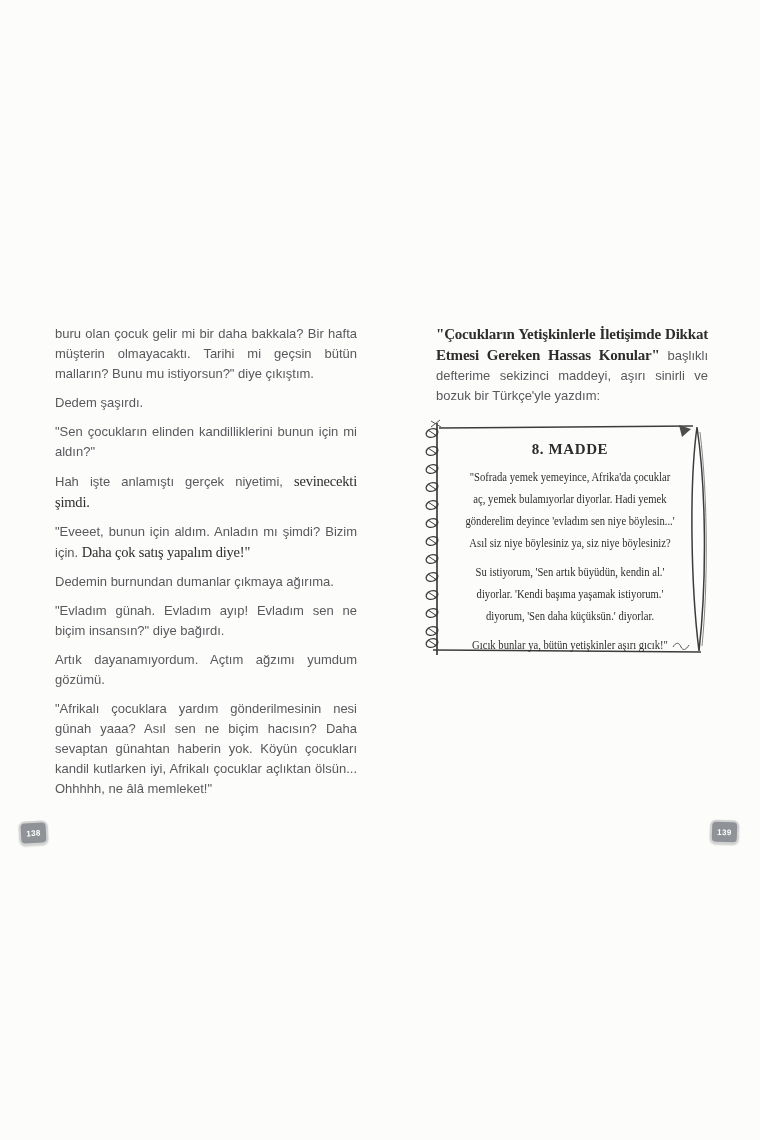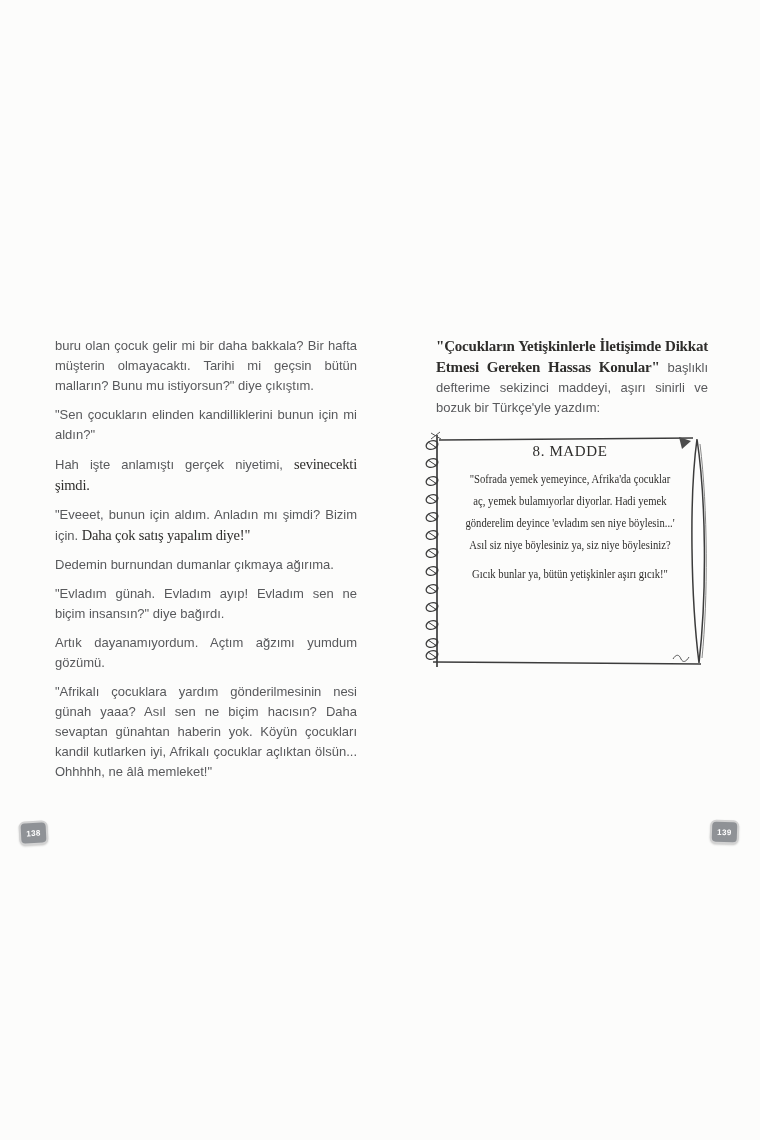--- a/index.html
+++ b/index.html
@@ -8,40 +8,40 @@
     --hand:#2e2d2b;
     --line:#3c3c3c;
     --badge-bg:#8f9296;
     --badge-border:#d2d2d2;
   }
   html,body{margin:0;padding:0;background:#ffffff;}
   .spread{
     position:relative;width:760px;height:1140px;background:var(--paper);
     font-family:"Liberation Sans",sans-serif;overflow:hidden;
   }
-  .col{position:absolute;top:336px;}
+  .col{position:absolute;top:324px;}
   .col-left{left:55px;width:302px;}
   .col-right{left:436px;width:272px;}
   .para{margin:0 0 9px 0;font-size:13px;line-height:20px;text-align:justify;color:var(--body);}
   .run{color:inherit;}
   .hand{
     font-family:"Liberation Serif",serif;color:var(--hand);
     font-size:14.5px;letter-spacing:-0.2px;
   }
   .hand-bold{
     font-family:"Liberation Serif",serif;color:var(--hand);
     font-size:15px;font-weight:bold;letter-spacing:-0.2px;
   }
   
   .notebook{position:relative;width:292px;height:240px;margin:13px 0 15px -11px;}
   .nb-frame{position:absolute;left:0;top:0;width:292px;height:240px;}
   .nb-content{position:absolute;left:22px;right:24px;top:9px;bottom:6px;text-align:center;}
   .nb-heading{
-    font-family:"Liberation Serif",serif;font-weight:normal;color:var(--hand);
-    font-size:15px;letter-spacing:0.6px;margin:3px 0 8px 0;
+    font-family:"Liberation Serif",serif;font-weight:bold;color:var(--hand);
+    font-size:15px;letter-spacing:0.6px;margin:13px 0 8px 0;
   }
   .note-para{margin:0 0 7px 0;}
   .note-para:last-child{margin-bottom:12px;}
   .note-line{
     font-family:"Liberation Serif",serif;color:var(--hand);
     font-size:12.5px;line-height:22px;white-space:nowrap;
     transform:scaleX(.85);transform-origin:50% 50%;
   }
   
   .badge{
@@ -56,20 +56,21 @@
     font-family:"Liberation Sans",sans-serif;}
 </style>
 </head>
 <body>
 
 <div class="spread">
 
   <section class="col col-left">
     <div id="lp-paras">
         <p class="para"><span class="run">buru olan çocuk gelir mi bir daha bakkala? Bir hafta müşterin olmayacaktı. Tarihi mi geçsin bütün malların? Bunu mu istiyorsun?" diye çıkıştım.</span></p>
+        <p class="para"><span class="run">Dedem şaşırdı.</span></p>
         <p class="para"><span class="run">"Sen çocukların elinden kandilliklerini bunun için mi aldın?"</span></p>
         <p class="para"><span class="run">Hah işte anlamıştı gerçek niyetimi, </span><span class="run hand">sevinecekti şimdi.</span></p>
         <p class="para"><span class="run">"Eveeet, bunun için aldım. Anladın mı şimdi? Bizim için. </span><span class="run hand">Daha çok satış yapalım diye!"</span></p>
         <p class="para"><span class="run">Dedemin burnundan dumanlar çıkmaya ağırıma.</span></p>
         <p class="para"><span class="run">"Evladım günah. Evladım ayıp! Evladım sen ne biçim insansın?" diye bağırdı.</span></p>
         <p class="para"><span class="run">Artık dayanamıyordum. Açtım ağzımı yumdum gözümü.</span></p>
         <p class="para"><span class="run">"Afrikalı çocuklara yardım gönderilmesinin nesi günah yaaa? Asıl sen ne biçim hacısın? Daha sevaptan günahtan haberin yok. Köyün çocukları kandil kutlarken iyi, Afrikalı çocuklar açlıktan ölsün... Ohhhhh, ne âlâ memleket!"</span></p>
       </div>
   </section>
 
@@ -127,20 +128,25 @@
       <div class="nb-content">
         <div class="nb-heading">8. MADDE</div>
         <div id="nb-paras">
             <div class="note-para">
               <div class="note-line">"Sofrada yemek yemeyince, Afrika'da çocuklar</div>
               <div class="note-line">aç, yemek bulamıyorlar diyorlar. Hadi yemek</div>
               <div class="note-line">gönderelim deyince 'evladım sen niye böylesin...'</div>
               <div class="note-line">Asıl siz niye böylesiniz ya, siz niye böylesiniz?</div>
             </div>
             <div class="note-para">
+              <div class="note-line">Su istiyorum, 'Sen artık büyüdün, kendin al.'</div>
+              <div class="note-line">diyorlar. 'Kendi başıma yaşamak istiyorum.'</div>
+              <div class="note-line">diyorum, 'Sen daha küçüksün.' diyorlar.</div>
+            </div>
+            <div class="note-para">
               <div class="note-line">Gıcık bunlar ya, bütün yetişkinler aşırı gıcık!"</div>
             </div>
           </div>
       </div>
     </div>
 
   </section>
 
   <div class="badge badge-left">
     <span>138</span>

